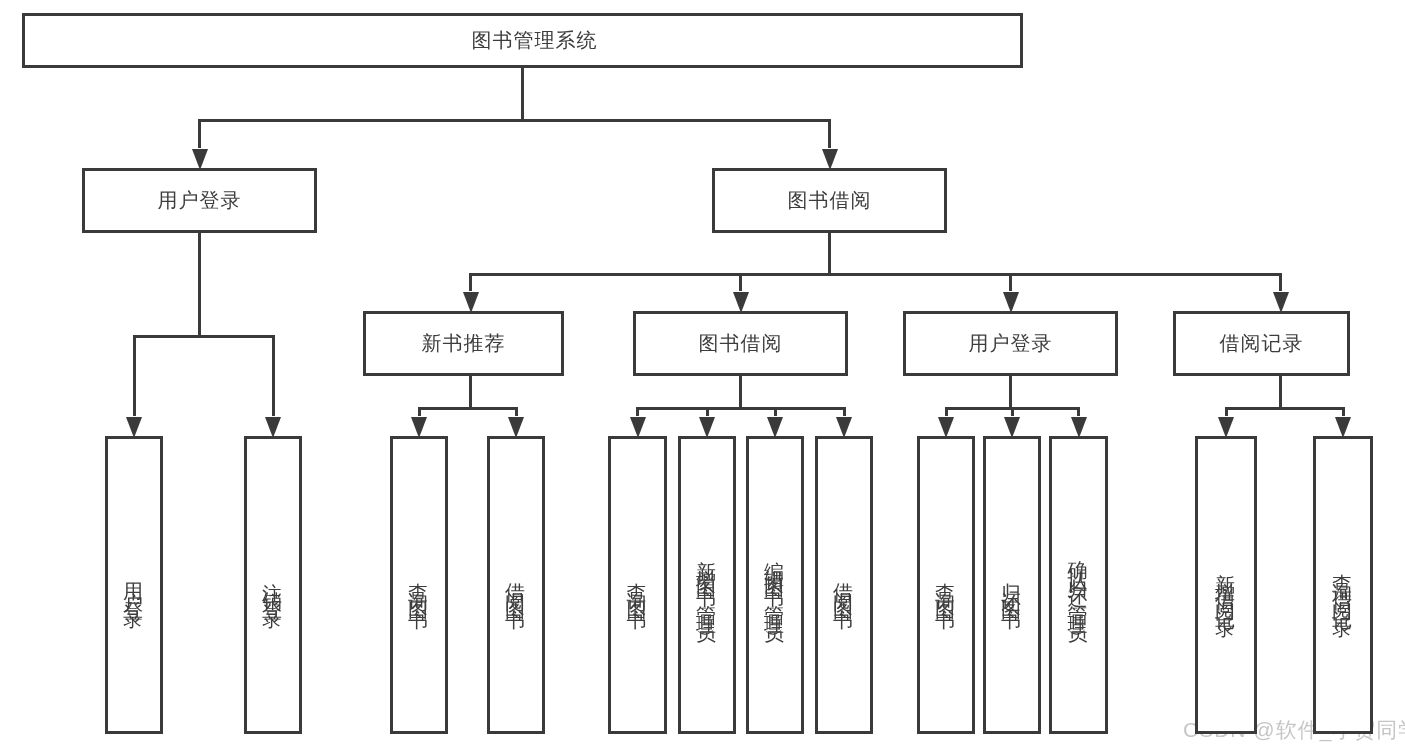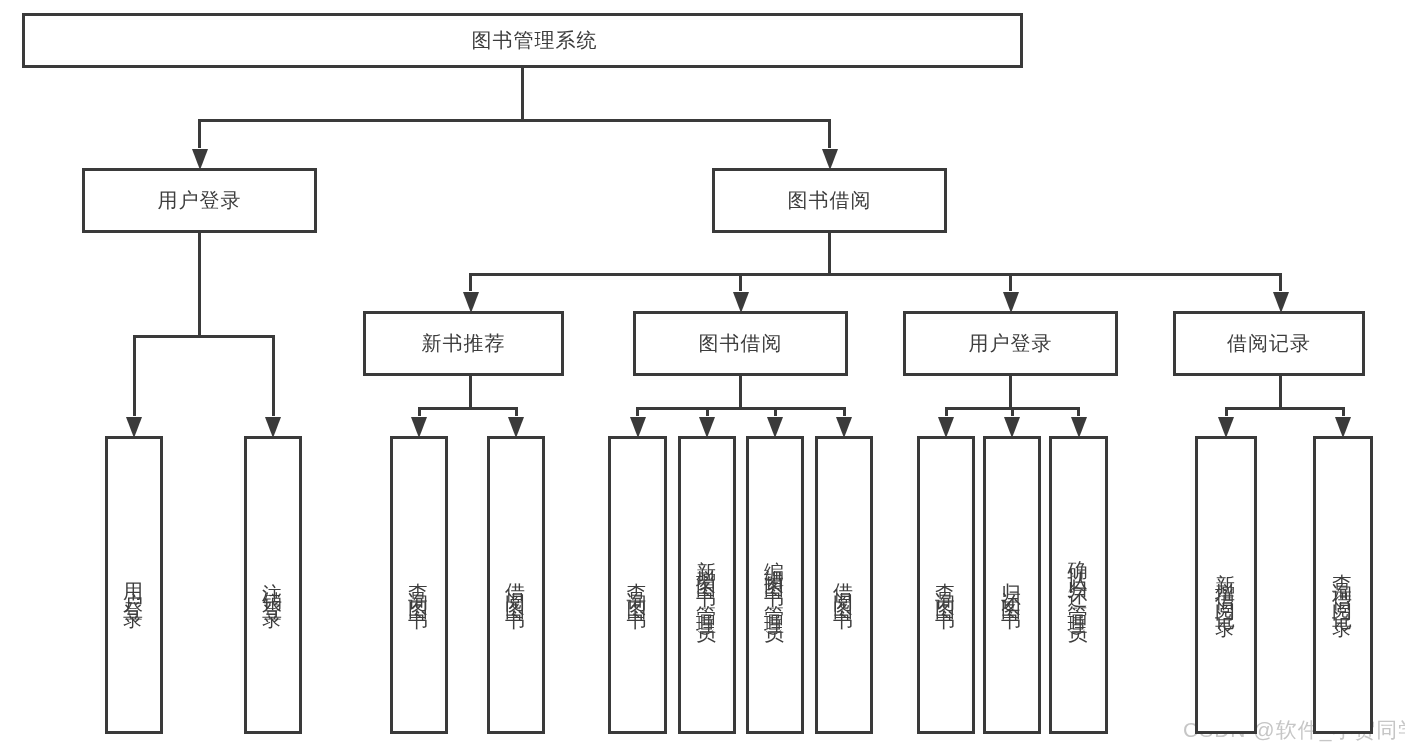--- a/index.html
+++ b/index.html
@@ -114,21 +114,21 @@
     <div class="line" style="left: 1341.5px; top: 407px; width: 3px; height: 9px;"></div>
     <div class="arrow" style="left: 1335px; top: 417px;"></div>
     <div class="node" style="left: 22px; top: 13px; width: 1001px; height: 55px; padding-left: 24px;">图书管理系统</div>
     <div class="node" style="left: 82px; top: 168px; width: 235px; height: 65px;">用户登录</div>
     <div class="node" style="left: 712px; top: 168px; width: 235px; height: 65px;">图书借阅</div>
     <div class="node v-node" style="left: 105px; top: 436px; width: 58px; height: 298px;">用户登录</div>
     <div class="node v-node" style="left: 244px; top: 436px; width: 58px; height: 298px;">注销登录</div>
     <div class="node" style="left: 363px; top: 311px; width: 201px; height: 65px; text-align: center;">新书推荐</div>
     <div class="node" style="left: 633px; top: 311px; width: 215px; height: 65px;">图书借阅</div>
     <div class="node" style="left: 903px; top: 311px; width: 215px; height: 65px;">用户登录</div>
-    <div class="node" style="left: 1173px; top: 311px; width: 192px; height: 65px;">借阅记录</div>
+    <div class="node" style="left: 1173px; top: 311px; width: 177px; height: 65px;">借阅记录</div>
     <div class="node v-node" style="left: 390px; top: 436px; width: 58px; height: 298px;">查询图书</div>
     <div class="node v-node" style="left: 487px; top: 436px; width: 58px; height: 298px;">借阅图书</div>
     <div class="node v-node" style="left: 608px; top: 436px; width: 59px; height: 298px;">查询图书</div>
     <div class="node v-node" style="left: 678px; top: 436px; width: 58px; height: 298px;">新增图书（管理员）</div>
     <div class="node v-node" style="left: 746px; top: 436px; width: 58px; height: 298px;">编辑图书（管理员）</div>
     <div class="node v-node" style="left: 815px; top: 436px; width: 58px; height: 298px;">借阅图书</div>
     <div class="node v-node" style="left: 917px; top: 436px; width: 58px; height: 298px;">查询图书</div>
     <div class="node v-node" style="left: 983px; top: 436px; width: 58px; height: 298px;">归还图书</div>
     <div class="node v-node" style="left: 1049px; top: 436px; width: 59px; height: 298px;">确认归还（管理员）</div>
     <div class="node v-node" style="left: 1195px; top: 436px; width: 62px; height: 298px;">新增借阅记录</div>

